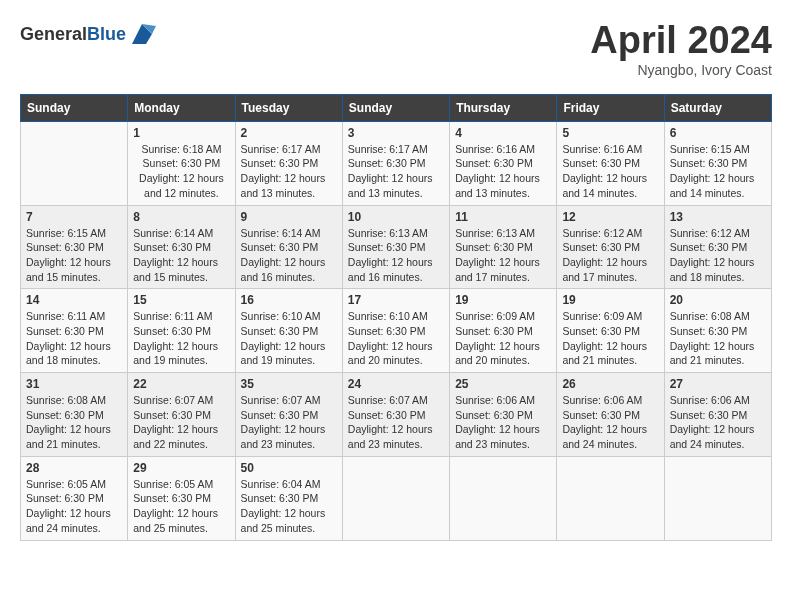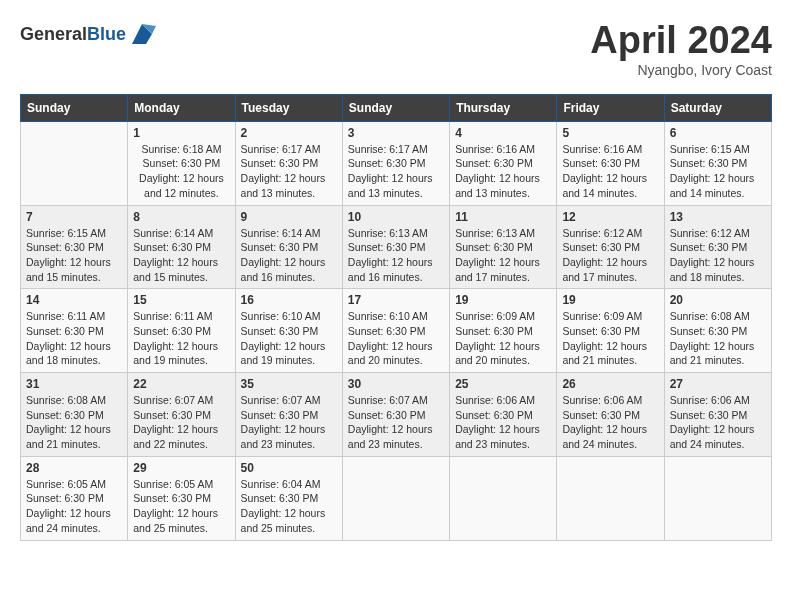--- a/index.html
+++ b/index.html
@@ -287,21 +287,21 @@
 and 22 minutes.</div>
         </td>
         <td>
           <span class="day-num">35</span>
           <div class="day-info" style="white-space: pre-line;">Sunrise: 6:07 AM
 Sunset: 6:30 PM
 Daylight: 12 hours
 and 23 minutes.</div>
         </td>
         <td>
-          <span class="day-num">30</span>
+          <span class="day-num">24</span>
           <div class="day-info" style="white-space: pre-line;">Sunrise: 6:07 AM
 Sunset: 6:30 PM
 Daylight: 12 hours
 and 23 minutes.</div>
         </td>
         <td>
           <span class="day-num">25</span>
           <div class="day-info" style="white-space: pre-line;">Sunrise: 6:06 AM
 Sunset: 6:30 PM
 Daylight: 12 hours

